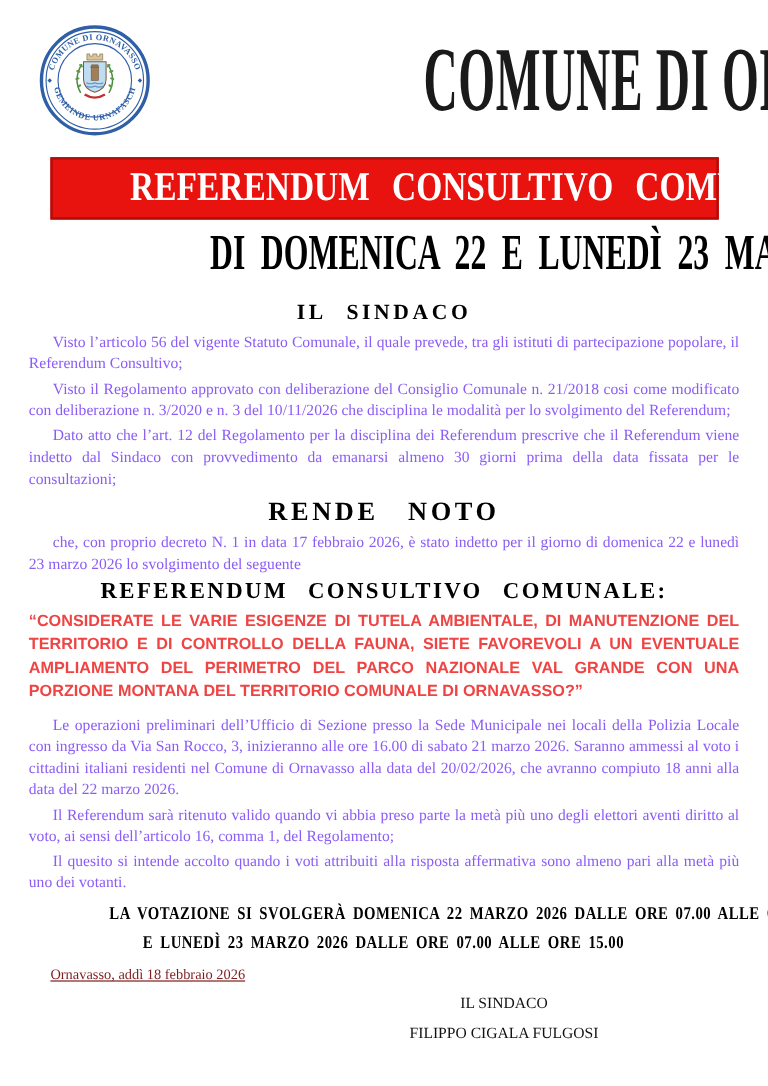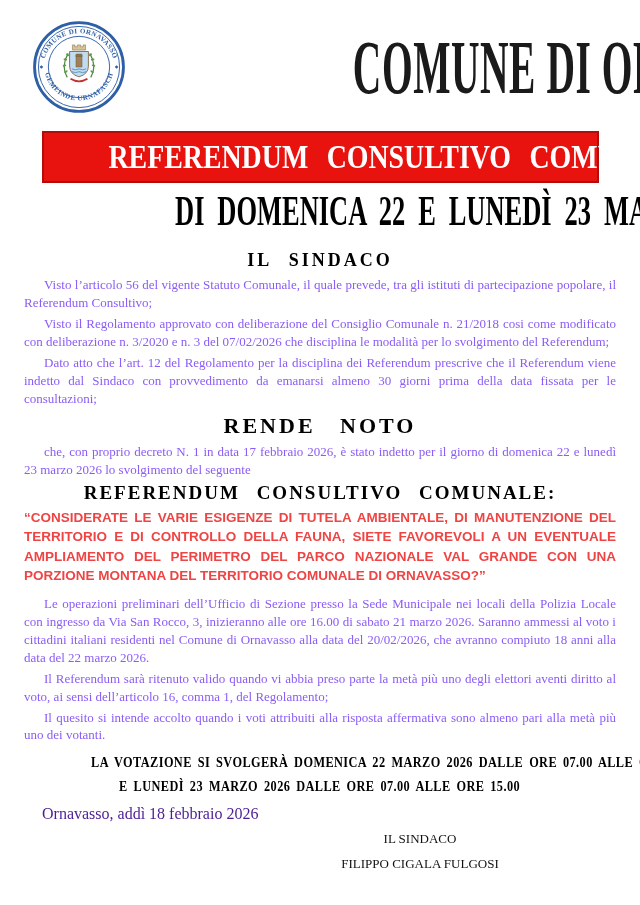--- a/index.html
+++ b/index.html
@@ -79,21 +79,21 @@
     font-size:15px; white-space:nowrap;
   }
   .voting .cond {
     display:inline-block; white-space:nowrap;
     transform:scaleX(0.82); transform-origin:center;
     letter-spacing:0.5px; word-spacing:3px;
   }
   .voting-1 { margin-top:10px; }
   .voting-2 { margin-top:7px; }
   .place-date {
-    font-size:16px; margin:10px 0 0 18px; color:#4c1d95;
+    font-size:12px; margin:10px 0 0 18px; color:#7f1d1d;text-decoration:underline;
   }
   .signature {
     width:280px; margin:4px 56px 0 auto;
     text-align:center; font-size:13px; color:#111;
     line-height:1.9;
   }
 </style>
 </head>
 <body>
 
@@ -146,21 +146,21 @@
     <span class="banner-text">REFERENDUM CONSULTIVO COMUNALE</span>
   </div>
   <div class="date-line-wrap">
     <span class="date-line">DI DOMENICA 22 E LUNEDÌ 23 MARZO 2026</span>
   </div>
 
   <div class="content">
     <div class="h-center h-sindaco">IL SINDACO</div>
 
     <p class="body-par">Visto l’articolo 56 del vigente Statuto Comunale, il quale prevede, tra gli istituti di partecipazione popolare, il Referendum Consultivo;</p>
-    <p class="body-par">Visto il Regolamento approvato con deliberazione del Consiglio Comunale n. 21/2018 cosi come modificato con deliberazione n. 3/2020 e n. 3 del 07/02/2026 che disciplina le modalità per lo svolgimento del Referendum;</p>
+    <p class="body-par">Visto il Regolamento approvato con deliberazione del Consiglio Comunale n. 21/2018 cosi come modificato con deliberazione n. 3/2020 e n. 3 del 10/11/2026 che disciplina le modalità per lo svolgimento del Referendum;</p>
     <p class="body-par">Dato atto che l’art. 12 del Regolamento per la disciplina dei Referendum prescrive che il Referendum viene indetto dal Sindaco con provvedimento da emanarsi almeno 30 giorni prima della data fissata per le consultazioni;</p>
 
     <div class="h-center h-rende">RENDE NOTO</div>
 
     <p class="body-par">che, con proprio decreto N. 1 in data 17 febbraio 2026, è stato indetto per il giorno di domenica 22 e lunedì 23 marzo 2026 lo svolgimento del seguente</p>
 
     <div class="h-center h-refcom">REFERENDUM CONSULTIVO COMUNALE:</div>
 
     <p class="question">“CONSIDERATE LE VARIE ESIGENZE DI TUTELA AMBIENTALE, DI MANUTENZIONE DEL TERRITORIO E DI CONTROLLO DELLA FAUNA, SIETE FAVOREVOLI A UN EVENTUALE AMPLIAMENTO DEL PERIMETRO DEL PARCO NAZIONALE VAL GRANDE CON UNA PORZIONE MONTANA DEL TERRITORIO COMUNALE DI ORNAVASSO?”</p>
 

